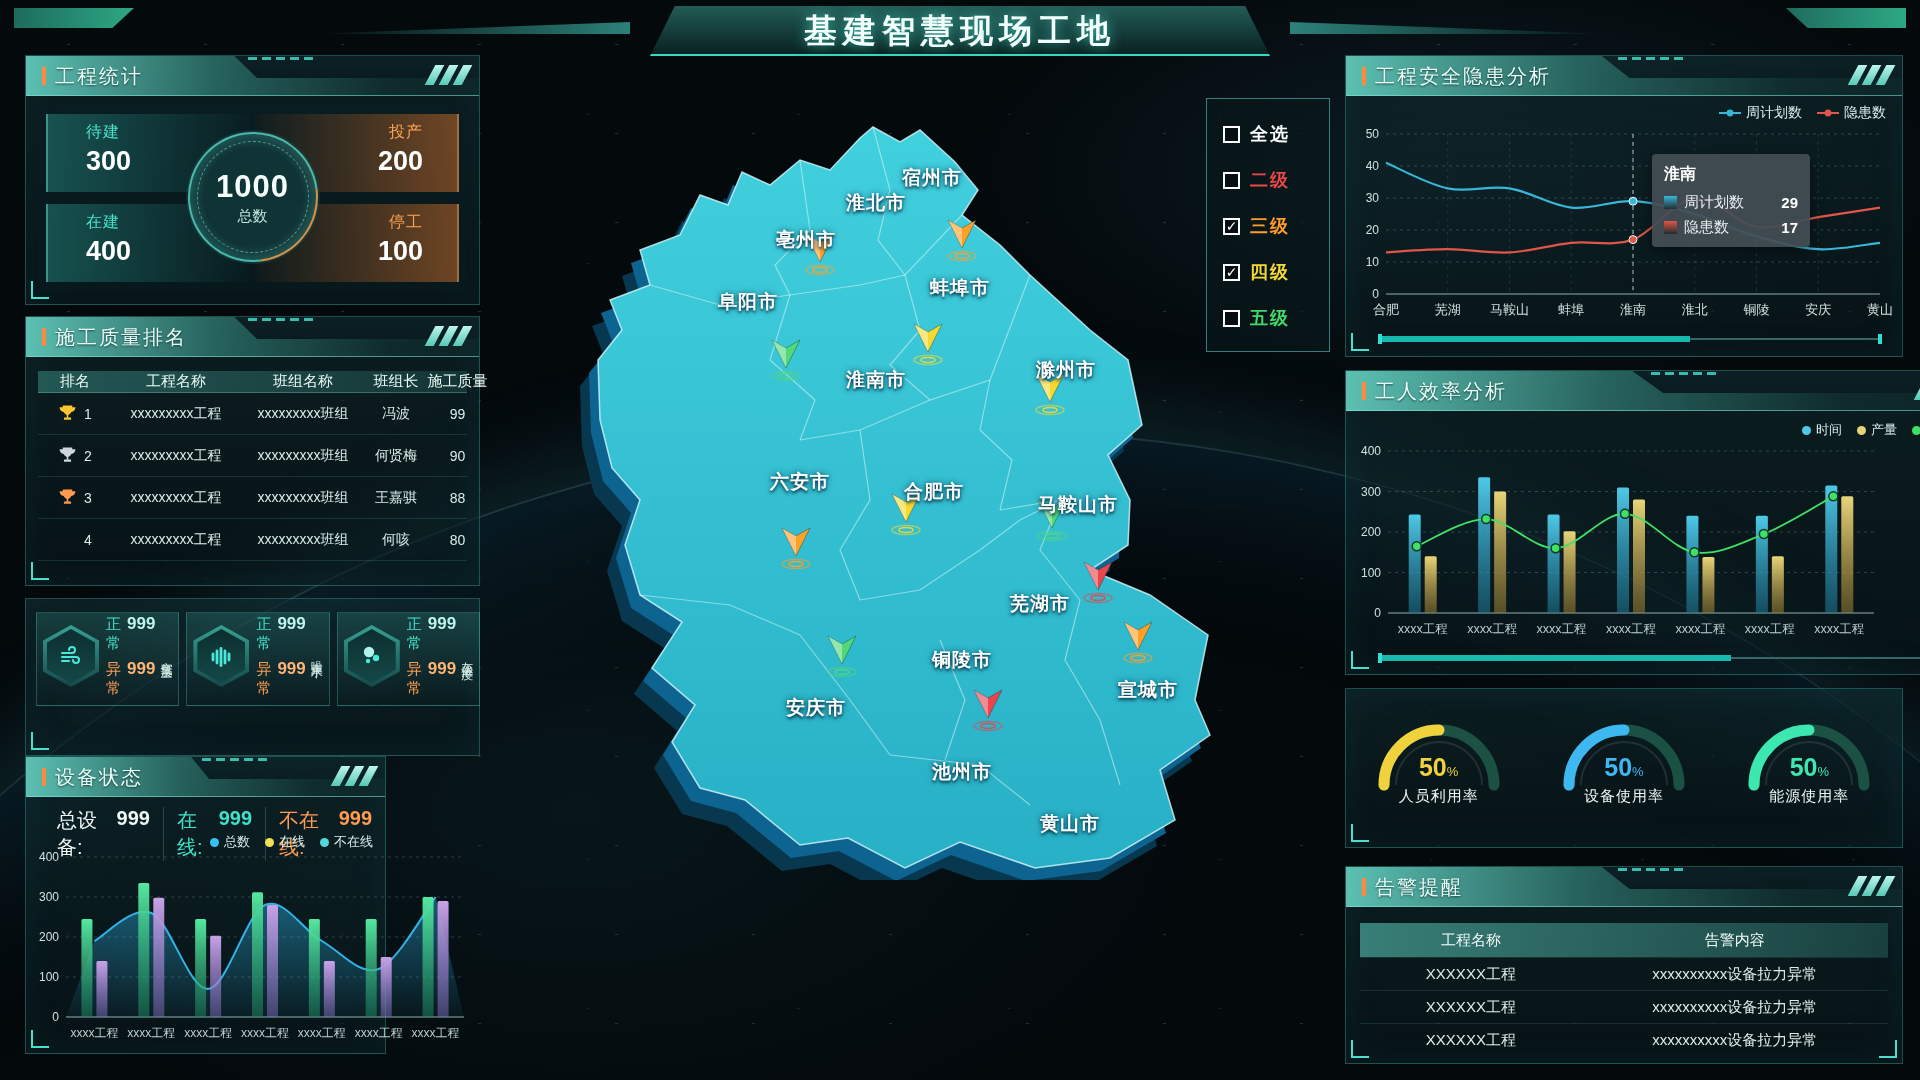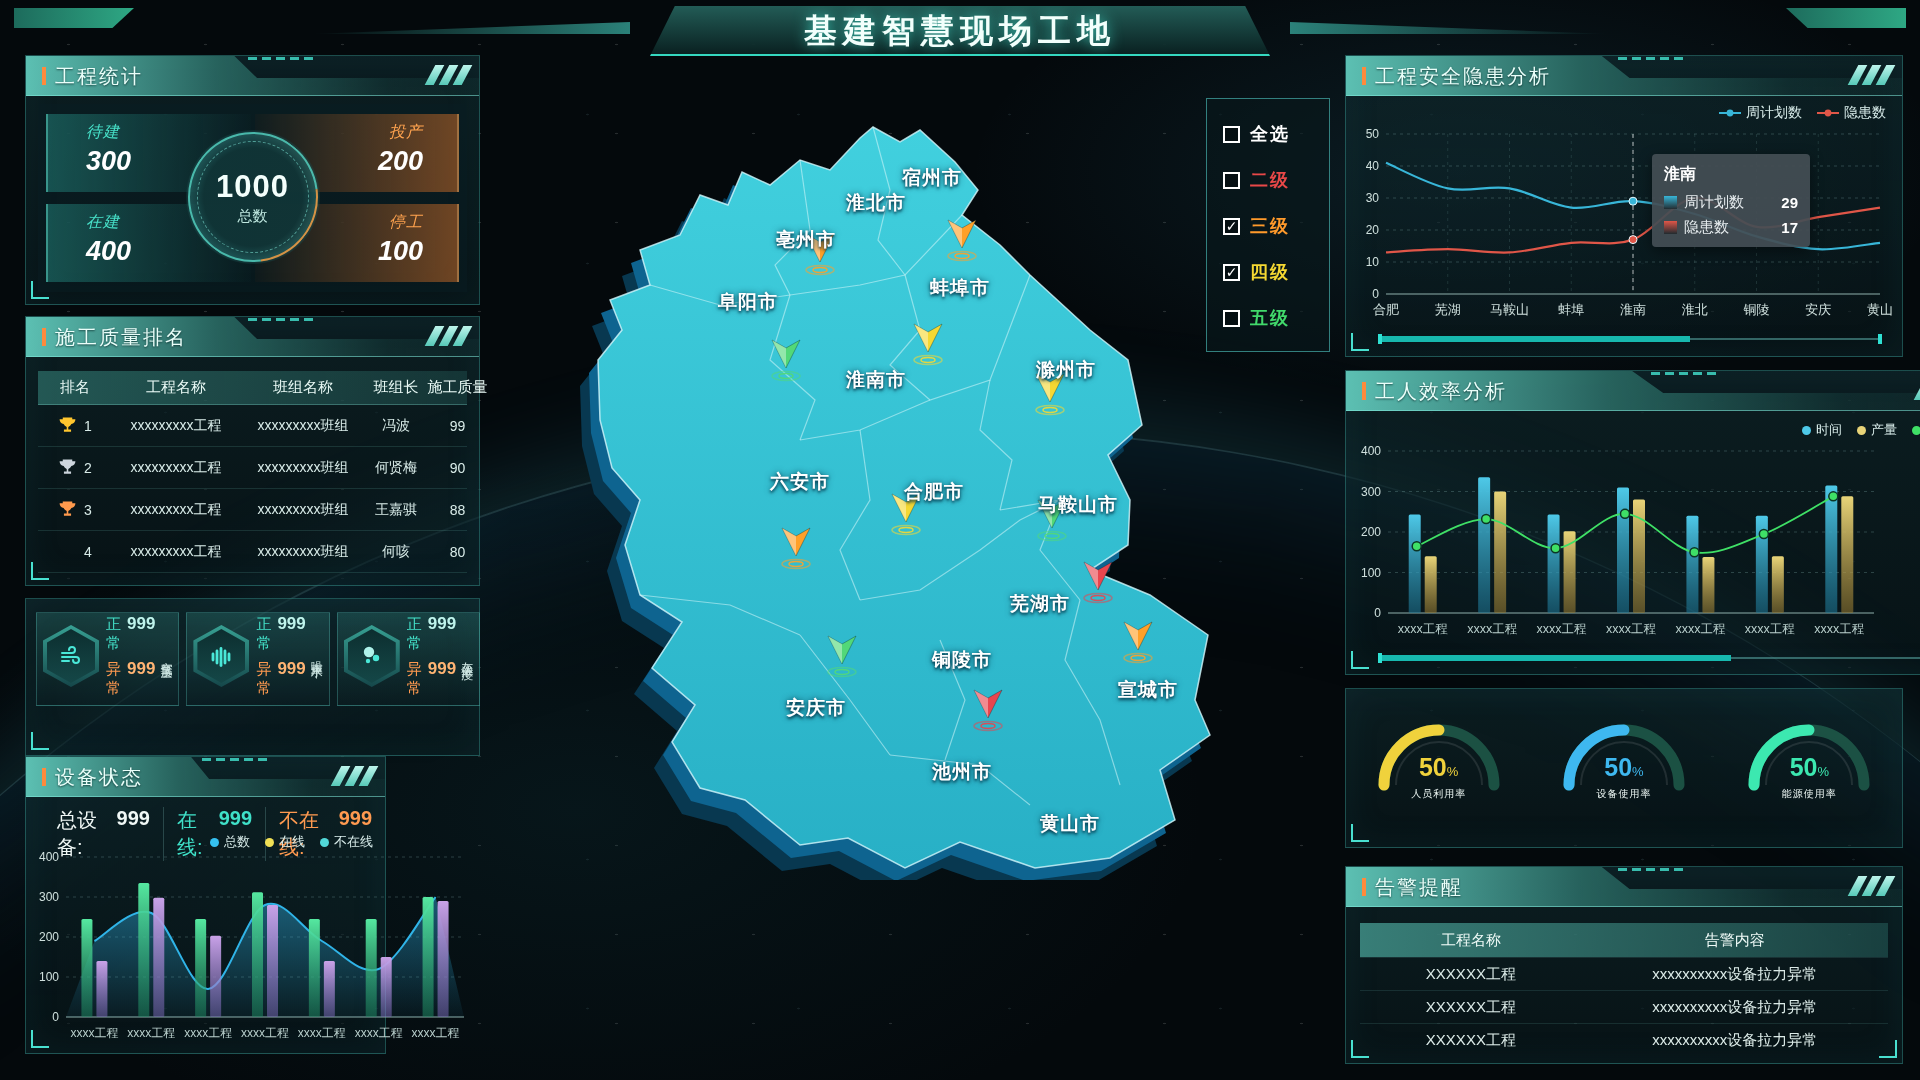--- a/index.html
+++ b/index.html
@@ -57,21 +57,21 @@
   .panel-title::before { content:""; width:4px; height:18px; background:#ff8a3c; margin-right:9px; }
   .hdr-chevrons { position:absolute; right:12px; top:9px; display:flex; gap:5px; }
   .hdr-chevrons i { width:9px; height:20px; background:linear-gradient(180deg,#bdf5ec,#57c9b8); transform:skewX(-28deg); }
 
   
   #panel-stats { left:25px; top:55px; width:455px; height:250px; }
   .stats-body { position:relative; margin:8px 12px 0 12px; height:188px;
     background:rgba(10,30,34,.55); }
   .stats-grid { position:absolute; inset:10px 8px; display:grid; grid-template-columns:1fr 1fr;
     grid-template-rows:1fr 1fr; gap:12px 4px; }
-  .stat-card { padding:8px 0 0 0; position:relative; overflow:hidden;font-style:italic; }
+  .stat-card { padding:8px 0 0 0; position:relative; overflow:hidden; }
   .stat-card.teal { background:linear-gradient(90deg, rgba(40,150,140,.45), rgba(16,48,52,.08));
     border-left:2px solid rgba(90,230,210,.6); text-align:left; padding-left:38px; }
   .stat-card.orange { background:linear-gradient(270deg, rgba(195,105,40,.55), rgba(70,40,20,.10));
     border-right:2px solid rgba(255,170,90,.6); text-align:right; padding-right:34px; }
   .stat-label { font-size:16px; letter-spacing:1px; }
   .stat-card.teal .stat-label { color:#47e2ca; }
   .stat-card.orange .stat-label { color:#ffa34f; }
   .stat-value { font-size:27px; font-weight:bold; color:#ffffff; margin-top:3px; }
   .total-circle { position:absolute; left:50%; top:26px; transform:translateX(-50%);
     width:134px; height:134px; border-radius:50%; z-index:2;
@@ -83,21 +83,21 @@
   .total-circle::after { content:""; position:absolute; inset:11px; border-radius:50%;
     border:1px dashed rgba(130,235,220,.55); }
   .total-value { font-size:31px; font-weight:bold; color:#f4fffc; letter-spacing:1px; }
   .total-label { font-size:15px; color:#bfe8e0; margin-top:2px; }
 
   
   #panel-quality { left:25px; top:316px; width:455px; height:270px; }
   .q-table { margin:14px 12px 0 12px; font-size:14px; }
   .q-row { display:grid; grid-template-columns:74px 128px 126px 60px 63px; align-items:center; height:42px;
     border-bottom:1px solid rgba(120,205,195,.16); color:#d9ece9; }
-  .q-row.head { height:34px; background:linear-gradient(90deg, rgba(52,128,120,.60), rgba(34,84,82,.45));
+  .q-row.head { height:22px; background:linear-gradient(90deg, rgba(52,128,120,.60), rgba(34,84,82,.45));
     color:#eafaf6; font-size:15px; border-bottom:1px solid rgba(120,205,195,.35); }
   .q-cell { text-align:center; white-space:nowrap; overflow:hidden; }
   .rank-cell { display:flex; align-items:center; justify-content:center; gap:7px; }
   .medal { width:19px; height:19px; display:inline-block; }
 
   
   #panel-env { left:25px; top:598px; width:455px; height:158px; }
   .env-cards { display:flex; gap:7px; margin:13px 10px 0 10px; }
   .env-card { flex:1; height:94px; display:flex; align-items:center; padding:0 4px 6px 6px;
     background:linear-gradient(180deg, rgba(58,150,142,.28), rgba(12,34,38,.25));
@@ -146,21 +146,21 @@
   .dz { position:absolute; left:34px; right:22px; height:10px; }
   .dz .track { position:absolute; left:0; right:0; top:4px; height:2px; background:rgba(90,170,165,.55); }
   .dz .fill { position:absolute; left:0; top:2px; height:6px; background:#17b8ae; }
   .dz .hd { position:absolute; top:0; width:4px; height:10px; background:#2fe0d2; }
   .dz .hd.l { left:-2px; } .dz .hd.r { right:-2px; }
 
   .gauges { display:flex; margin-top:12px; }
   .gauge { flex:1; position:relative; display:flex; flex-direction:column; align-items:center; }
   .gauge-val { position:absolute; top:52px; font-size:25px; font-weight:bold; }
   .gauge-val .unit { font-size:13px; font-weight:normal; }
-  .gauge-lbl { margin-top:-6px; font-size:10px; color:#eef8f5; letter-spacing:1px;text-align:center; }
+  .gauge-lbl { margin-top:-6px; font-size:15px; color:#eef8f5; letter-spacing:1px;text-align:center; }
 
   .a-table { margin:16px 14px 0 14px; font-size:15px; }
   .a-row { display:grid; grid-template-columns:42% 58%; align-items:center; height:33px; color:#dcebe8; }
   .a-row.head { height:34px; background:linear-gradient(90deg, rgba(72,160,150,.75), rgba(38,96,92,.55));
     color:#f0fbf8; font-size:15px; }
   .a-row + .a-row { border-top:1px solid rgba(120,205,195,.14); }
   .a-cell { text-align:center; white-space:nowrap; }
 
   
   #map-svg { position:absolute; left:560px; top:100px; z-index:1; }

